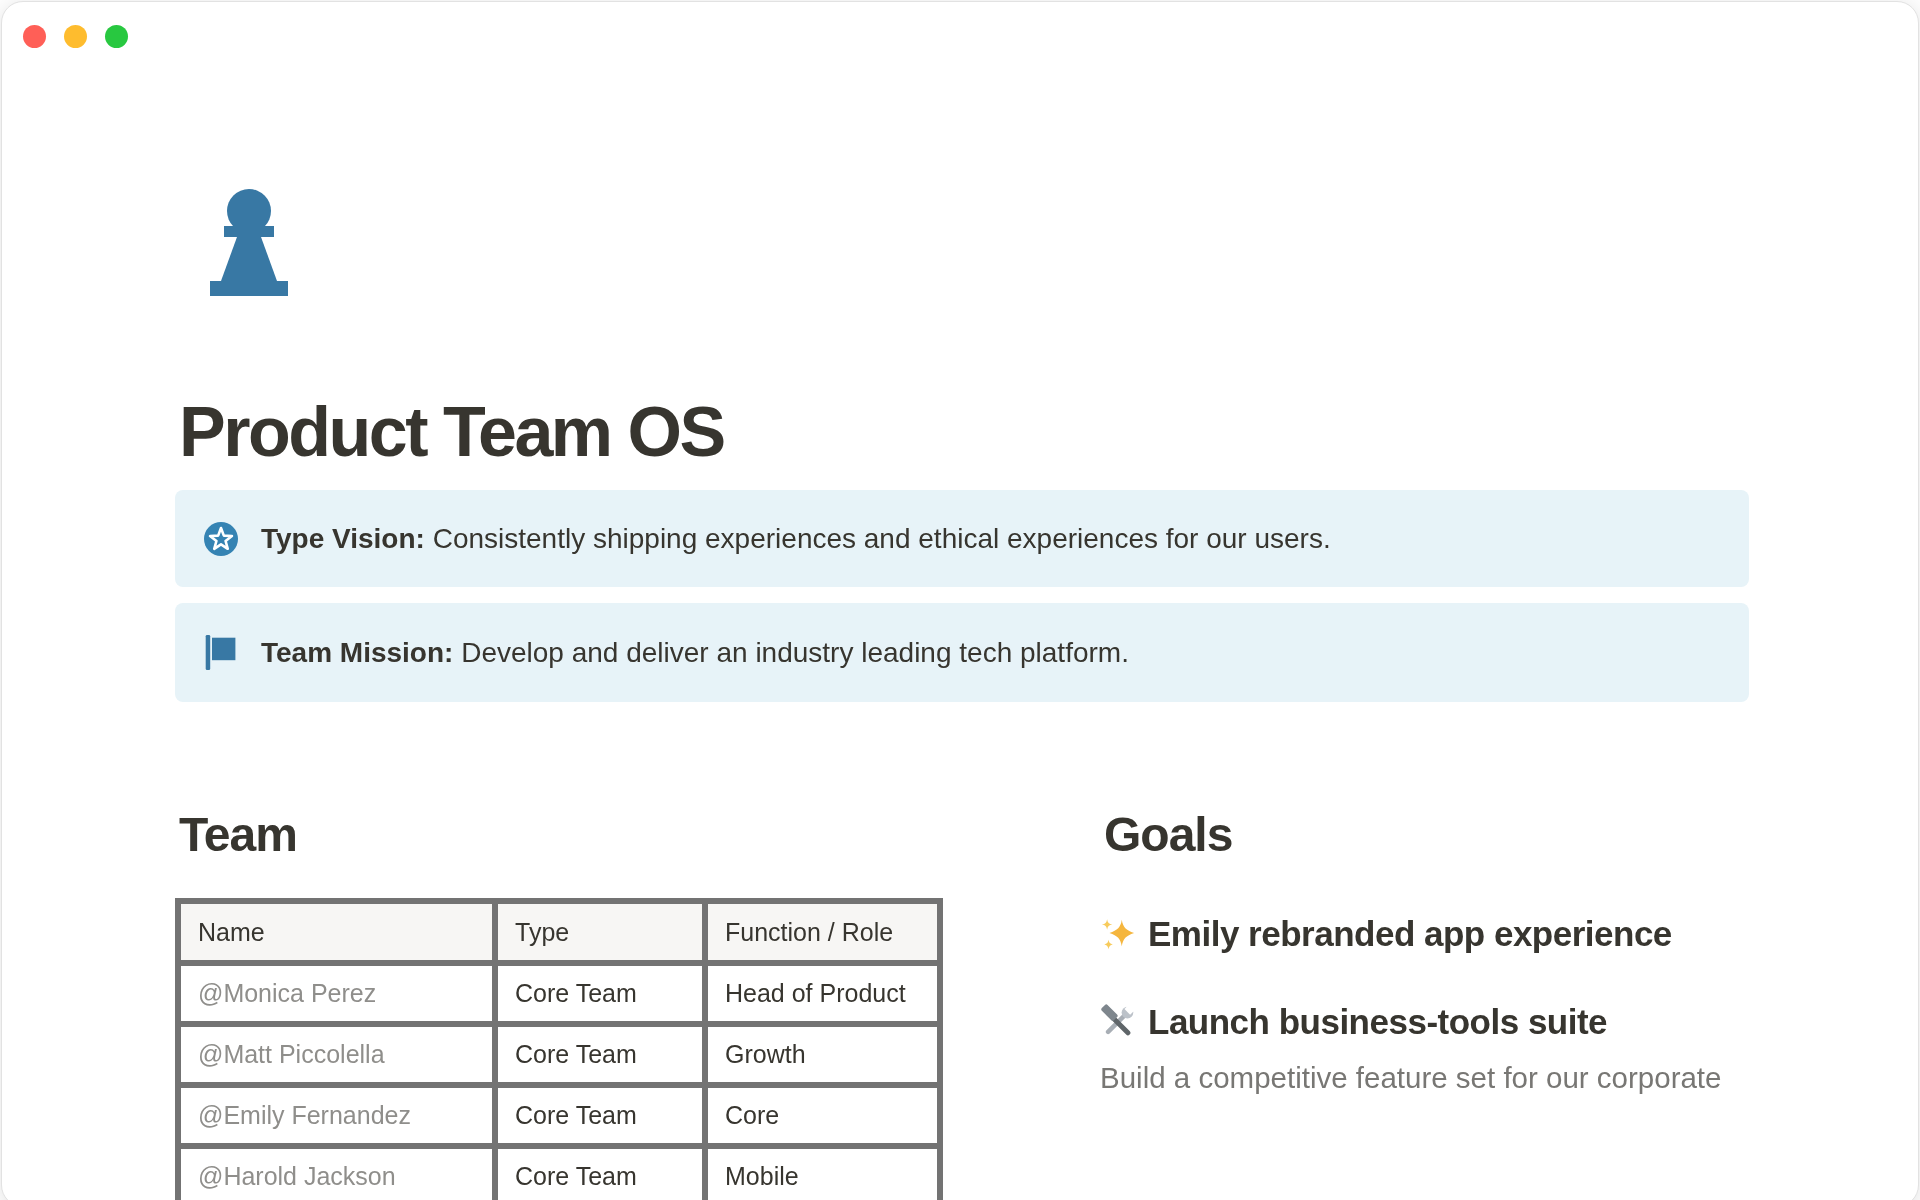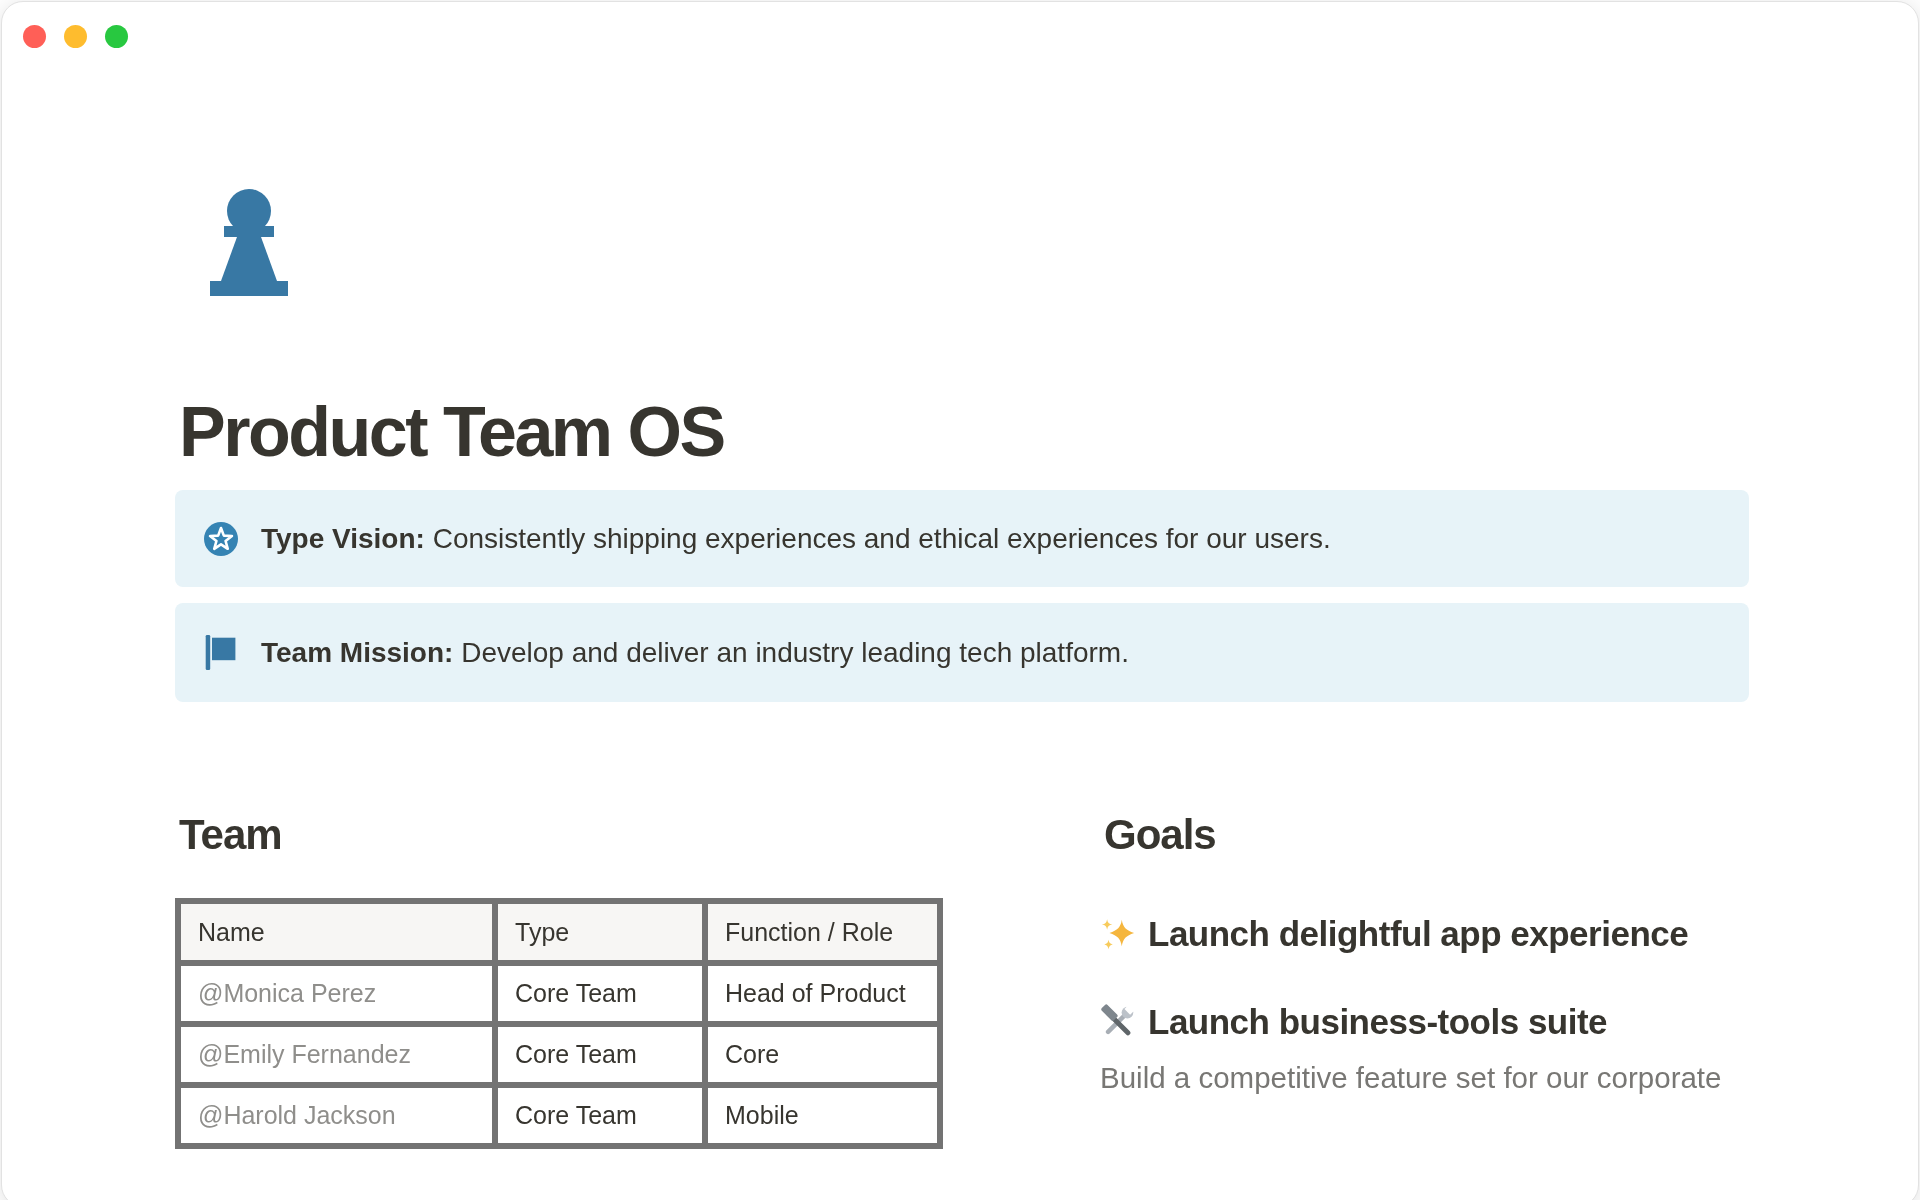--- a/index.html
+++ b/index.html
@@ -37,21 +37,21 @@
   .callout + .callout { margin-top:16px; min-height:99px; }
   .callout-icon { flex:0 0 auto; width:36px; height:40px; display:flex; align-items:center; }
   .callout-text { font-size:28px; line-height:38px; color:#37352F; }
   .callout-text b { font-weight:700; }
 
   .columns { display:flex; margin-top:104px; }
   .col-left { width:762px; }
   .col-right { margin-left:163px; width:649px; }
 
   h2.section-heading {
-    margin:0 0 0 4px; font-size:42px; line-height:58px; font-weight:700;
+    margin:0 0 0 4px; font-size:48px; line-height:58px; font-weight:700;
     letter-spacing:-1px; color:#37352F;
   }
 
   table.team-table {
     border-collapse:collapse; table-layout:fixed; width:762px;
     margin-top:34px; font-size:25px; color:#37352F;
   }
   .team-table th, .team-table td {
     border:6px solid #737373; text-align:left; padding:0 12px 0 17px;
     font-weight:400; overflow:hidden; white-space:nowrap;
@@ -131,20 +131,25 @@
               <th>Function / Role</th>
             </tr>
           </thead>
           <tbody>
             <tr>
               <td class="mention">@Monica Perez</td>
               <td>Core Team</td>
               <td>Head of Product</td>
             </tr>
             <tr>
+              <td class="mention">@Matt Piccolella</td>
+              <td>Core Team</td>
+              <td>Growth</td>
+            </tr>
+            <tr>
               <td class="mention">@Emily Fernandez</td>
               <td>Core Team</td>
               <td>Core</td>
             </tr>
             <tr>
               <td class="mention">@Harold Jackson</td>
               <td>Core Team</td>
               <td>Mobile</td>
             </tr>
           </tbody>
@@ -154,21 +159,21 @@
       <div class="col-right">
         <h2 class="section-heading">Goals</h2>
 
         <div class="goal">
           <h3 class="goal-heading">
             <svg class="goal-icon" viewBox="0 0 38 36" xmlns="http://www.w3.org/2000/svg">
               <path d="M23 3 C24.2 11 27.5 14 36 17 C27.5 20 24.2 23 23 31 C21.8 23 18.5 20 10 17 C18.5 14 21.8 11 23 3 Z" fill="#F5B63E"></path>
               <path d="M7.5 2.5 C8 6 9.5 7.5 13 8 C9.5 8.5 8 10 7.5 13.5 C7 10 5.5 8.5 2 8 C5.5 7.5 7 6 7.5 2.5 Z" fill="#F7CB5C"></path>
               <path d="M9 24 C9.4 27 10.7 28.3 13.5 29 C10.7 29.7 9.4 31 9 34 C8.6 31 7.3 29.7 4.5 29 C7.3 28.3 8.6 27 9 24 Z" fill="#F7CB5C"></path>
             </svg>
-            <span>Launch delightful app experience</span>
+            <span>Emily rebranded app experience</span>
           </h3>
         </div>
 
         <div class="goal">
           <h3 class="goal-heading second">
             <svg class="goal-icon" viewBox="0 0 40 40" xmlns="http://www.w3.org/2000/svg">
               <line x1="30" y1="10" x2="9" y2="31" stroke="#A8AEB5" stroke-width="5" stroke-linecap="round"></line>
               <circle cx="30.5" cy="9.5" r="6.5" fill="#BCC2C9"></circle>
               <rect x="29" y="1" width="9" height="9" fill="#FFFFFF" transform="rotate(45 33.5 5.5)"></rect>
               <line x1="10" y1="11" x2="31" y2="32" stroke="#5F6569" stroke-width="5.5" stroke-linecap="round"></line>

